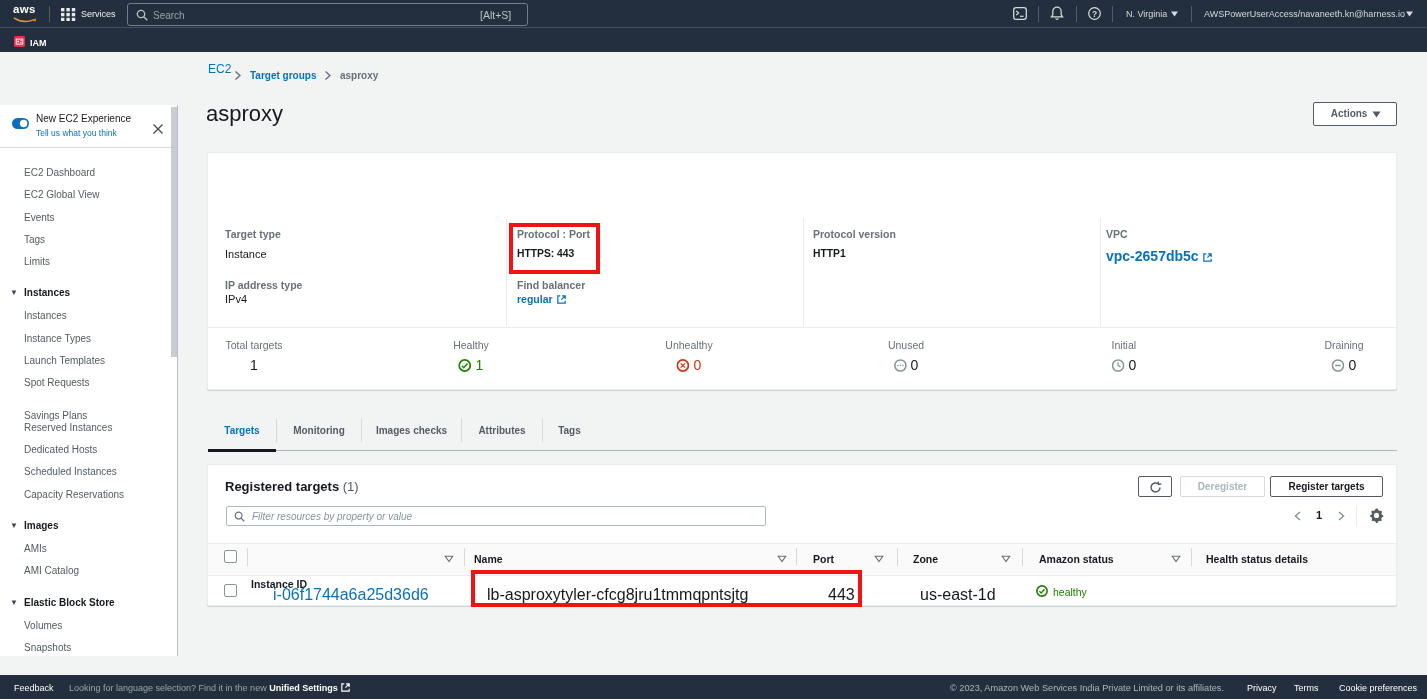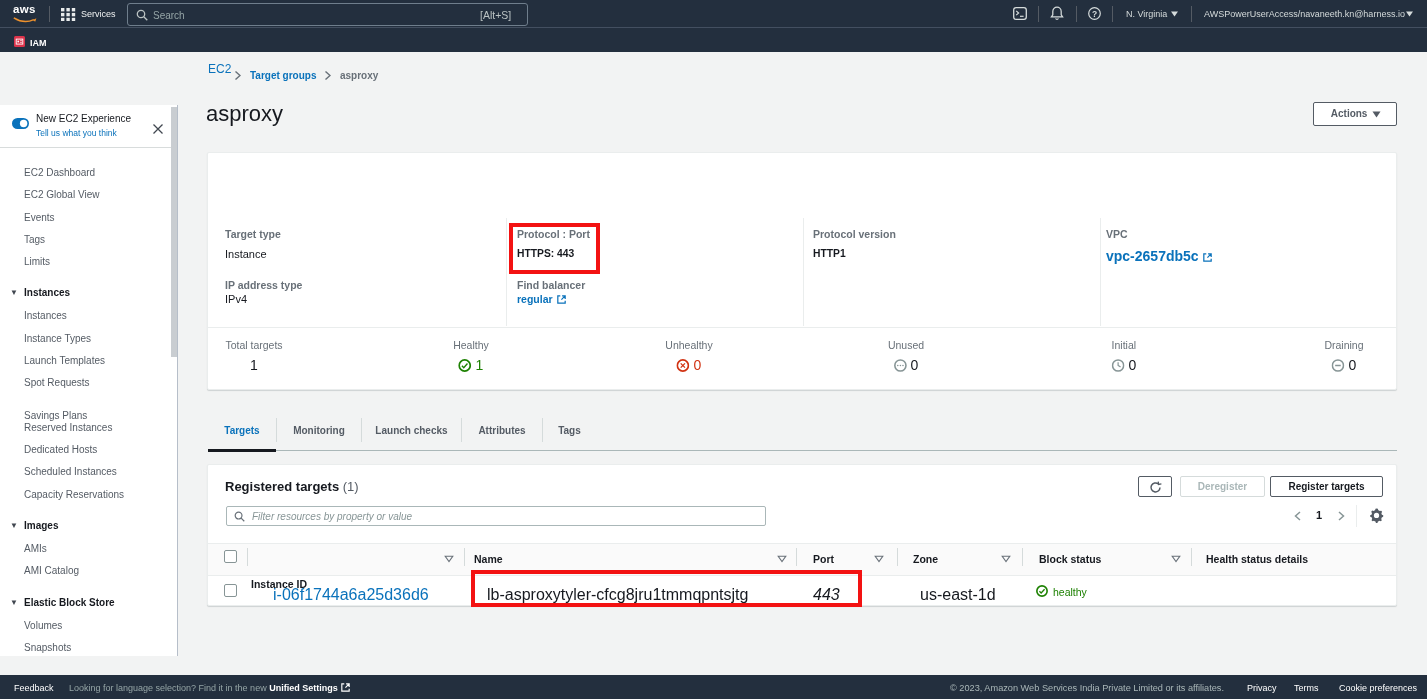--- a/index.html
+++ b/index.html
@@ -261,21 +261,21 @@
             <line x1="4" y1="7" x2="10" y2="7" stroke="#879596" stroke-width="1.4"></line>
           </svg>0</div>
       </div>
   </div>
 </div>
 
 <div class="tab" style="left:208px; width:68px; color:#0a72bb;">Targets</div>
 <div class="tabsep" style="left:276px;"></div>
 <div class="tab" style="left:277px; width:84px;">Monitoring</div>
 <div class="tabsep" style="left:361px;"></div>
-<div class="tab" style="left:362px; width:99px;">Launch checks</div>
+<div class="tab" style="left:362px; width:99px;">Images checks</div>
 <div class="tabsep" style="left:461px;"></div>
 <div class="tab" style="left:462px; width:80px;">Attributes</div>
 <div class="tabsep" style="left:542px;"></div>
 <div class="tab" style="left:543px; width:53px;">Tags</div>
 <div id="tabline"></div>
 <div id="tabactive"></div>
 
 <div class="card" id="rt-card">
   <div class="abs" style="left:17px; top:14px; font-size:13px; color:#16191f;"><b>Registered targets</b> <span style="color:#545b64; font-weight:normal;">(1)</span></div>
 
@@ -306,21 +306,21 @@
   <div class="abs" style="left:1148px; top:40px; width:1px; height:22px; background:#eaeded;"></div>
   <svg class="abs" style="left:1161px; top:43px;" width="15" height="15" viewBox="0 0 16 16">
     <path fill="#545b64" d="M8 0.5 l1.5 0.3 0.4 1.6 a5.6 5.6 0 0 1 1.5 0.9 l1.6 -0.5 1 1.2 -0.8 1.5 a5.6 5.6 0 0 1 0.5 1.6 l1.5 0.7 -0.1 1.6 -1.5 0.6 a5.6 5.6 0 0 1 -0.6 1.6 l0.7 1.5 -1.1 1.1 -1.5 -0.6 a5.6 5.6 0 0 1 -1.6 0.8 l-0.5 1.6 -1.6 0 -0.5 -1.6 a5.6 5.6 0 0 1 -1.6 -0.8 l-1.5 0.6 -1.1 -1.1 0.7 -1.5 a5.6 5.6 0 0 1 -0.6 -1.6 l-1.5 -0.6 -0.1 -1.6 1.5 -0.7 a5.6 5.6 0 0 1 0.5 -1.6 l-0.8 -1.5 1 -1.2 1.6 0.5 a5.6 5.6 0 0 1 1.5 -0.9 l0.4 -1.6 z M8 5.2 a2.8 2.8 0 1 0 0 5.6 a2.8 2.8 0 1 0 0 -5.6 z"></path>
   </svg>
 
   <div class="abs" style="left:0; top:78px; width:1188px; height:32.5px; background:#fafafa; border-top:1px solid #eaeded; border-bottom:1px solid #eaeded;"></div>
   <div class="thead" style="left:43px;margin-top:25px;">Instance ID</div>
   <div class="thead" style="left:266px;">Name</div>
   <div class="thead" style="left:605px;">Port</div>
   <div class="thead" style="left:705px;">Zone</div>
-  <div class="thead" style="left:831px;">Block status</div>
+  <div class="thead" style="left:831px;">Amazon status</div>
   <div class="thead" style="left:998px;">Health status details</div>
   <svg class="sorttri" style="left:236px;" width="10" height="8" viewBox="0 0 10 8">
       <path d="M1.2 1.2 h7.6 l-3.8 5.4 z" stroke="#687078" stroke-width="1.1" fill="none"></path>
     </svg>
   <svg class="sorttri" style="left:569px;" width="10" height="8" viewBox="0 0 10 8">
       <path d="M1.2 1.2 h7.6 l-3.8 5.4 z" stroke="#687078" stroke-width="1.1" fill="none"></path>
     </svg>
   <svg class="sorttri" style="left:666px;" width="10" height="8" viewBox="0 0 10 8">
       <path d="M1.2 1.2 h7.6 l-3.8 5.4 z" stroke="#687078" stroke-width="1.1" fill="none"></path>
     </svg>
@@ -334,21 +334,21 @@
   <div class="colsep" style="left:256px;"></div>
   <div class="colsep" style="left:588px;"></div>
   <div class="colsep" style="left:689px;"></div>
   <div class="colsep" style="left:814px;"></div>
   <div class="colsep" style="left:983px;"></div>
   <div class="cb" style="left:16px; top:85px;"></div>
 
   <div class="cb" style="left:16px; top:119px;"></div>
   <div class="tval" style="left:57px;"><a class="link">i-06f1744a6a25d36d6</a></div>
   <div class="tval" style="left:271px;">lb-asproxytyler-cfcg8jru1tmmqpntsjtg</div>
-  <div class="tval" style="left:597px;font-style:italic;">443</div>
+  <div class="tval" style="left:612px;">443</div>
   <div class="tval" style="left:704px;">us-east-1d</div>
   <svg class="abs" style="left:828px; top:120px;" width="12" height="12" viewBox="0 0 14 14">
       <circle cx="7" cy="7" r="6" stroke="#1d8102" stroke-width="1.9" fill="none"></circle>
       <path d="M4 7.3 l2 2 l4 -4.4" stroke="#1d8102" stroke-width="1.5" fill="none"></path>
     </svg>
   <div class="abs" style="left:845px; top:121px; font-size:10.5px; color:#1d8102;">healthy</div>
 </div>
 
 <div class="redbox" style="left:509px; top:223px; width:91px; height:51px; border:4.7px solid #f31212;"></div>
 <div class="redbox" style="left:471px; top:570px; width:391px; height:37px; border:4.7px solid #f31212;"></div>

